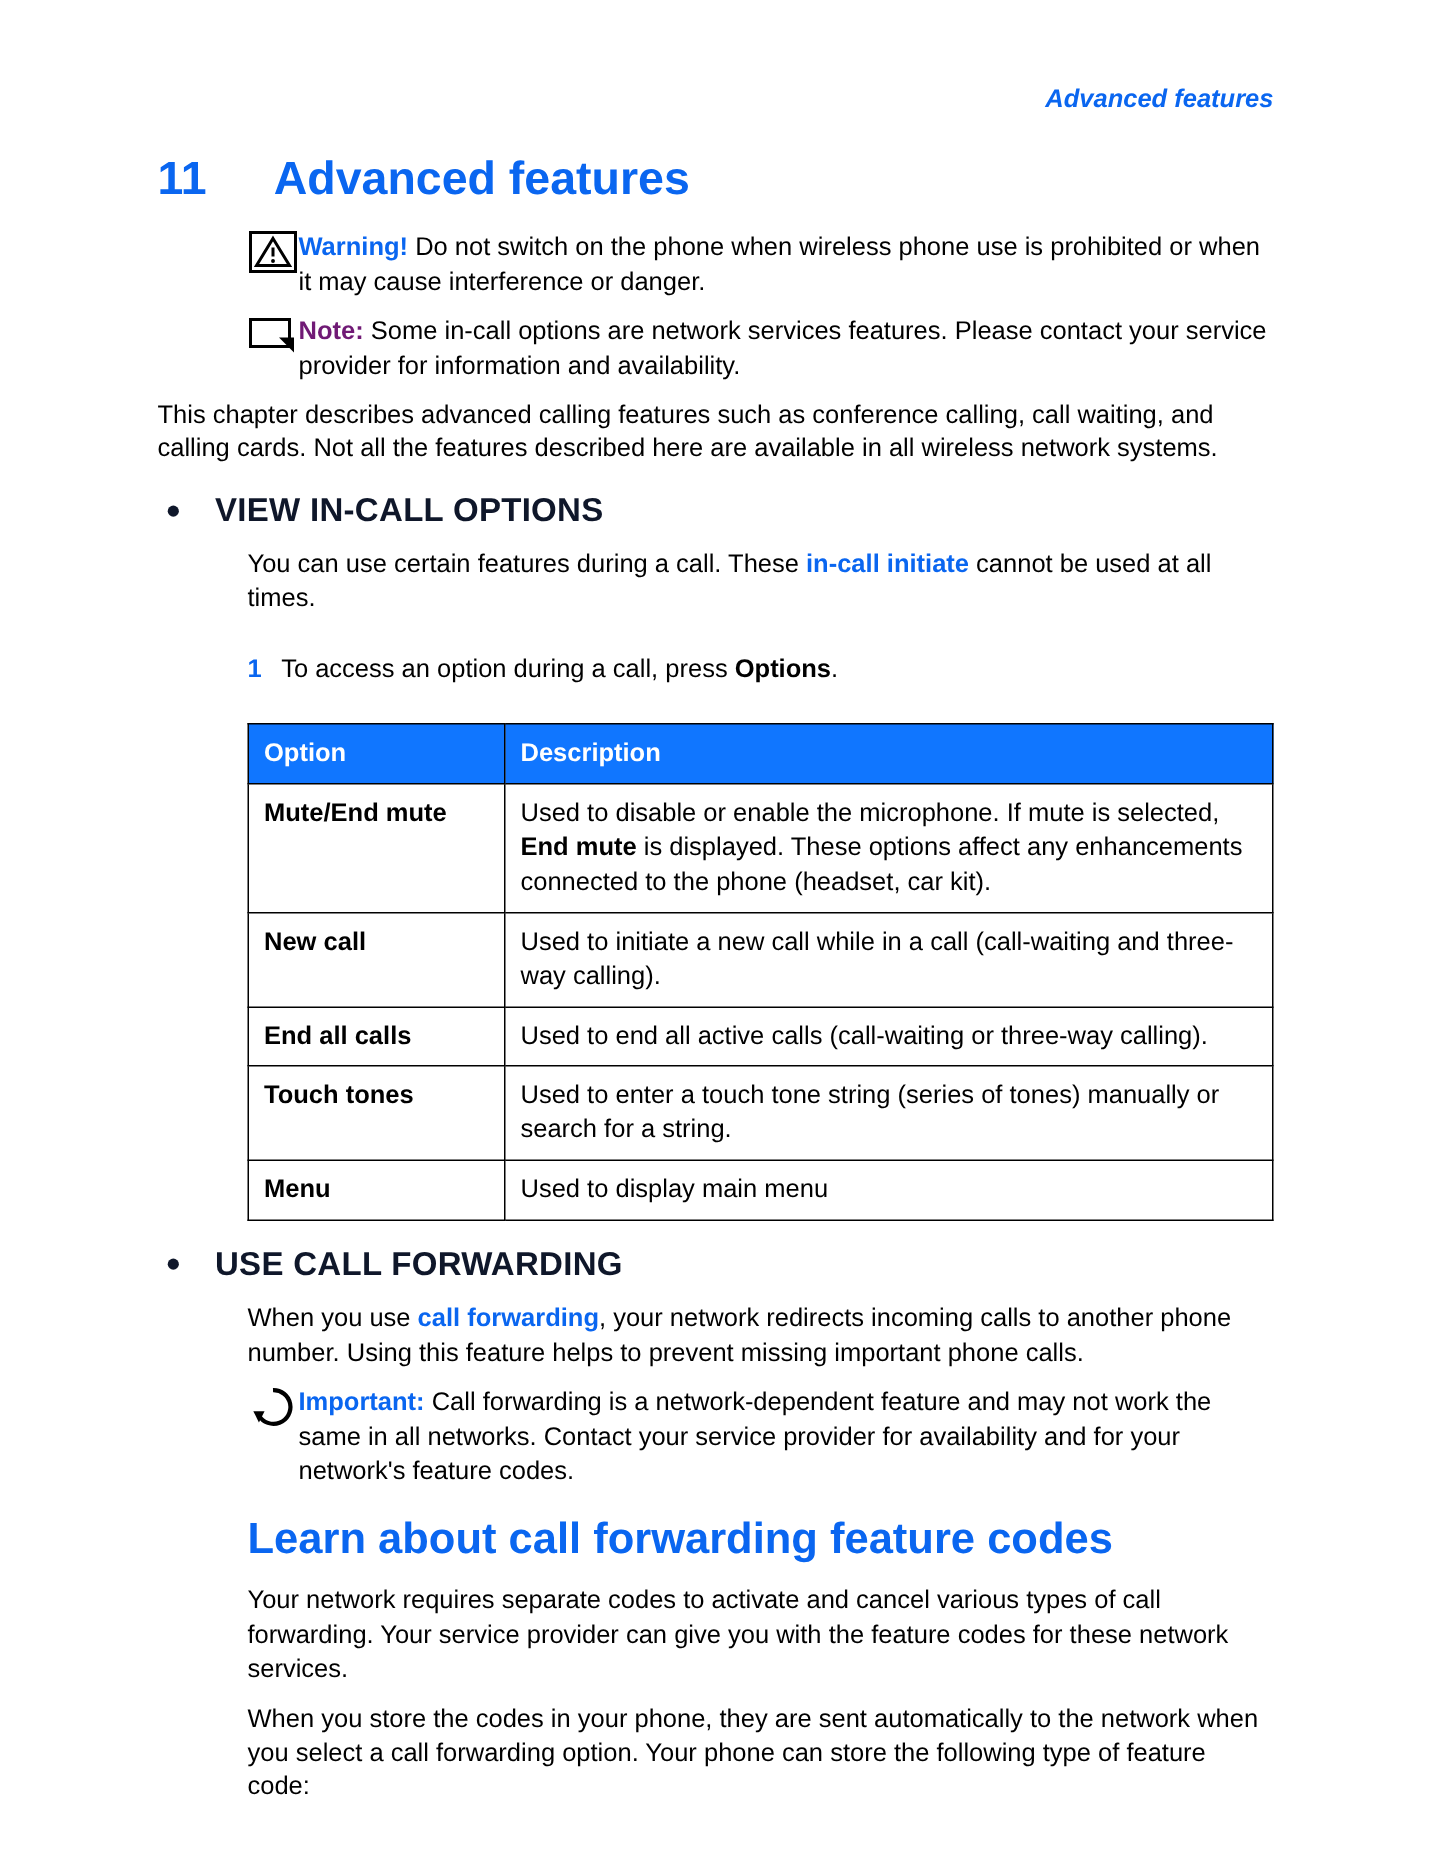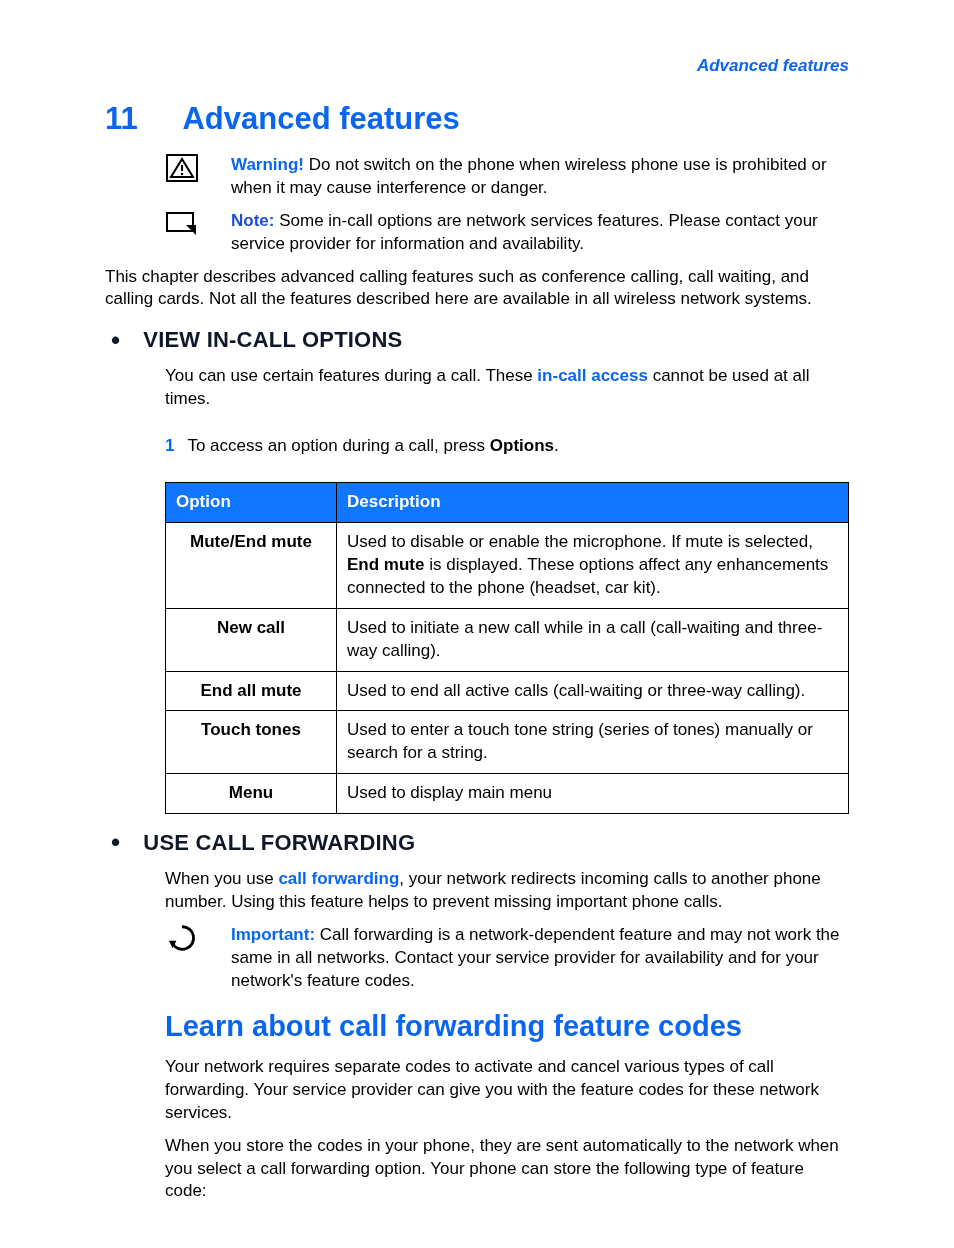--- a/index.html
+++ b/index.html
@@ -29,21 +29,21 @@
     font-size: 31px;
     margin: 8px 0 14px 0;
   }
   .chapter-title .num {
     display: inline-block;
     min-width: 70px;
   }
   .warn-row, .note-row, .imp-row {
     display: flex;
     align-items: flex-start;
-    gap: 32px;
+    gap: 0;
     margin-bottom: 10px;
     padding-left: 60px;
   }
   .warn-row .icon, .note-row .icon, .imp-row .icon {
     flex: 0 0 34px;
     height: 28px;
     display: flex;
     align-items: center;
     justify-content: center;
   }
@@ -119,21 +119,20 @@
     font-size: 17px;
   }
   table.option-table td {
     border: 1px solid #000;
     padding: 8px 10px;
     vertical-align: top;
   }
   table.option-table td.opt {
     font-weight: 700;
     width: 150px;
-    text-align: center;
   }
 </style>
 </head>
 <body>
 
 <div class="page-header">Advanced features</div>
 
 <div class="chapter-title">
   <span class="num">11</span>
   <span>Advanced features</span>
@@ -155,33 +154,33 @@
 </div>
 
 <div class="note-row">
   <div class="icon">
     <svg viewBox="0 0 32 26" width="34" height="26">
       <rect x="1" y="2" width="26" height="18" fill="none" stroke="#000" stroke-width="2"></rect>
       <path d="M20 14 L30 14 L30 24 Z" fill="#000"></path>
     </svg>
   </div>
   <div class="text">
-    <span class="bold" style="color:#1d4ed8">Note:</span>
+    <span class="bold" style="color:#701a75">Note:</span>
     <span>Some in-call options are network services features. Please contact your service provider for information and availability.</span>
   </div>
 </div>
 
 <div class="body-para noindent">This chapter describes advanced calling features such as conference calling, call waiting, and calling cards. Not all the features described here are available in all wireless network systems.</div>
 
 <div class="section-head">
   <span class="bullet-dot">•</span>
   <span>VIEW IN-CALL OPTIONS</span>
 </div>
 <div class="body-para">
-  <span>You can use certain features during a call. These </span><span class="link-term">in-call access</span><span> cannot be used at all times.</span>
+  <span>You can use certain features during a call. These </span><span class="link-term">in-call initiate</span><span> cannot be used at all times.</span>
 </div>
 <div class="steps">
   <div class="step">
     <span class="sn">1</span>
     <span>To access an option during a call, press </span><span class="bold">Options</span><span>.</span>
   </div>
 </div>
 
 <table class="option-table">
   <tbody>
@@ -193,21 +192,21 @@
     <td class="opt">Mute/End mute</td>
     <td>
       <span>Used to disable or enable the microphone. If mute is selected, </span><span class="bold">End mute</span><span> is displayed. These options affect any enhancements connected to the phone (headset, car kit).</span>
     </td>
   </tr>
   <tr>
     <td class="opt">New call</td>
     <td>Used to initiate a new call while in a call (call-waiting and three-way calling).</td>
   </tr>
   <tr>
-    <td class="opt">End all mute</td>
+    <td class="opt">End all calls</td>
     <td>Used to end all active calls (call-waiting or three-way calling).</td>
   </tr>
   <tr>
     <td class="opt">Touch tones</td>
     <td>Used to enter a touch tone string (series of tones) manually or search for a string.</td>
   </tr>
   <tr>
     <td class="opt">Menu</td>
     <td>Used to display main menu</td>
   </tr>

